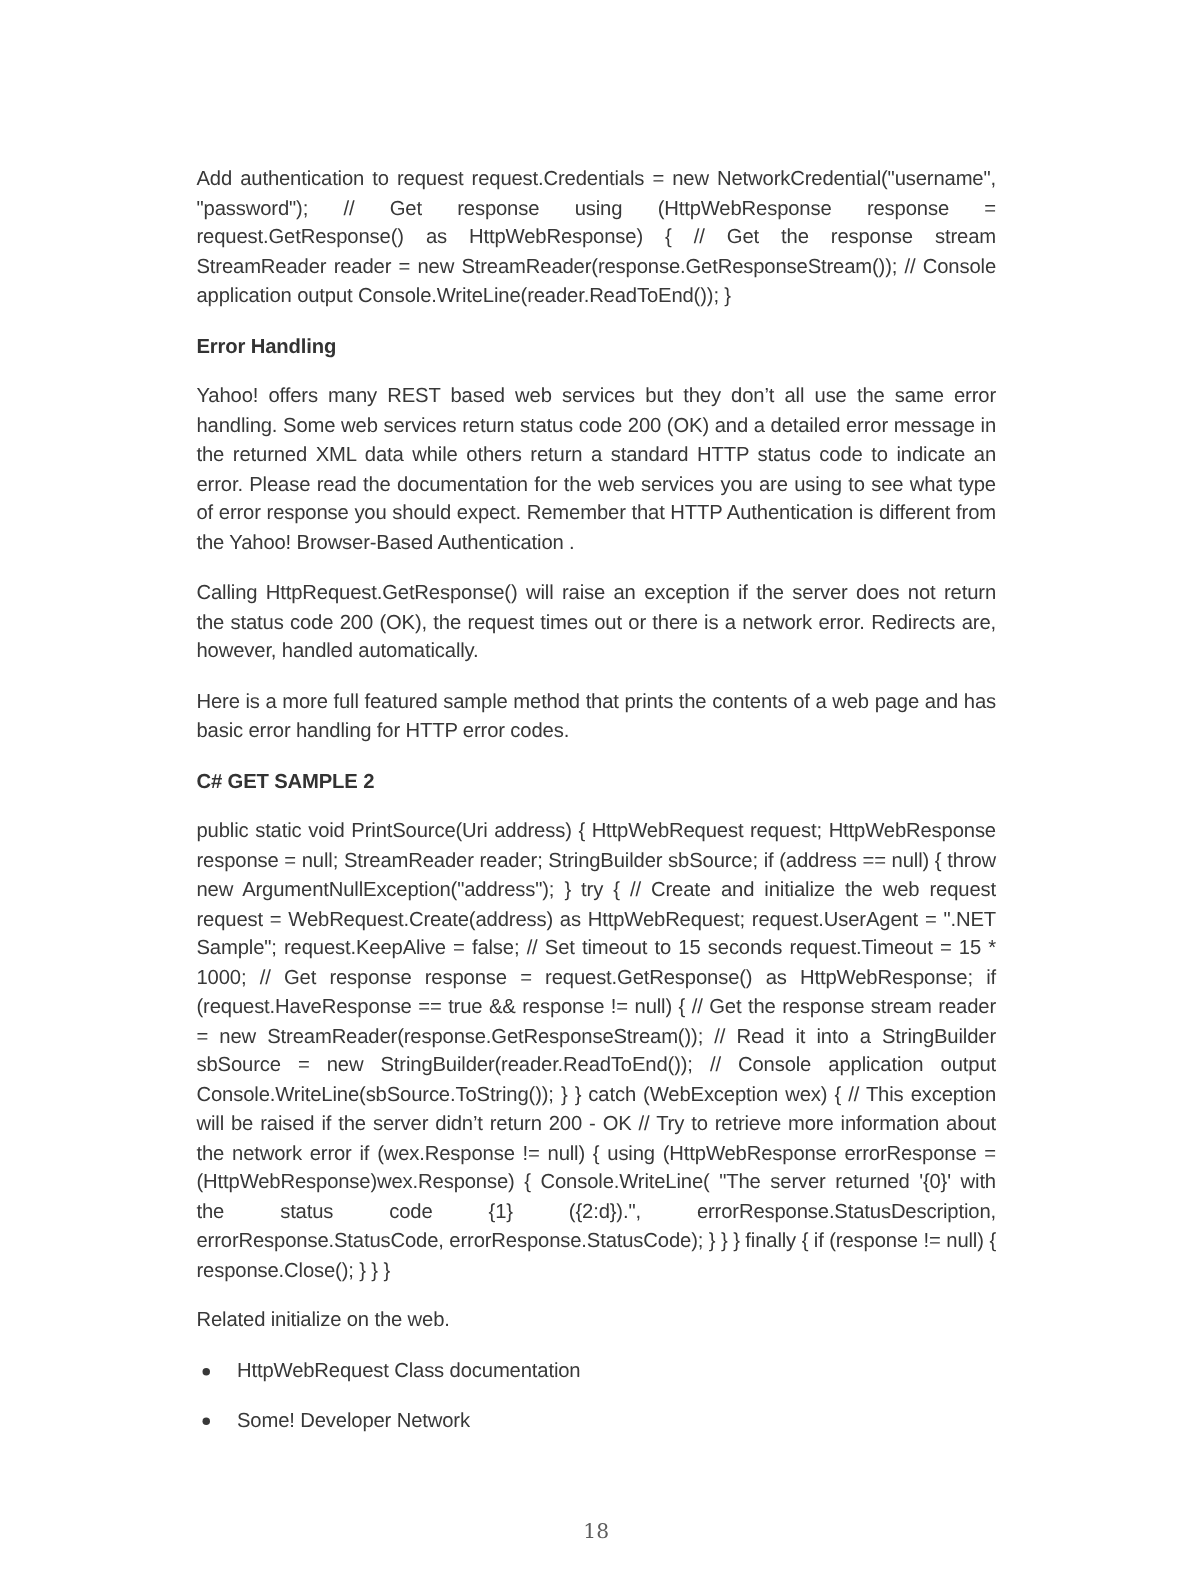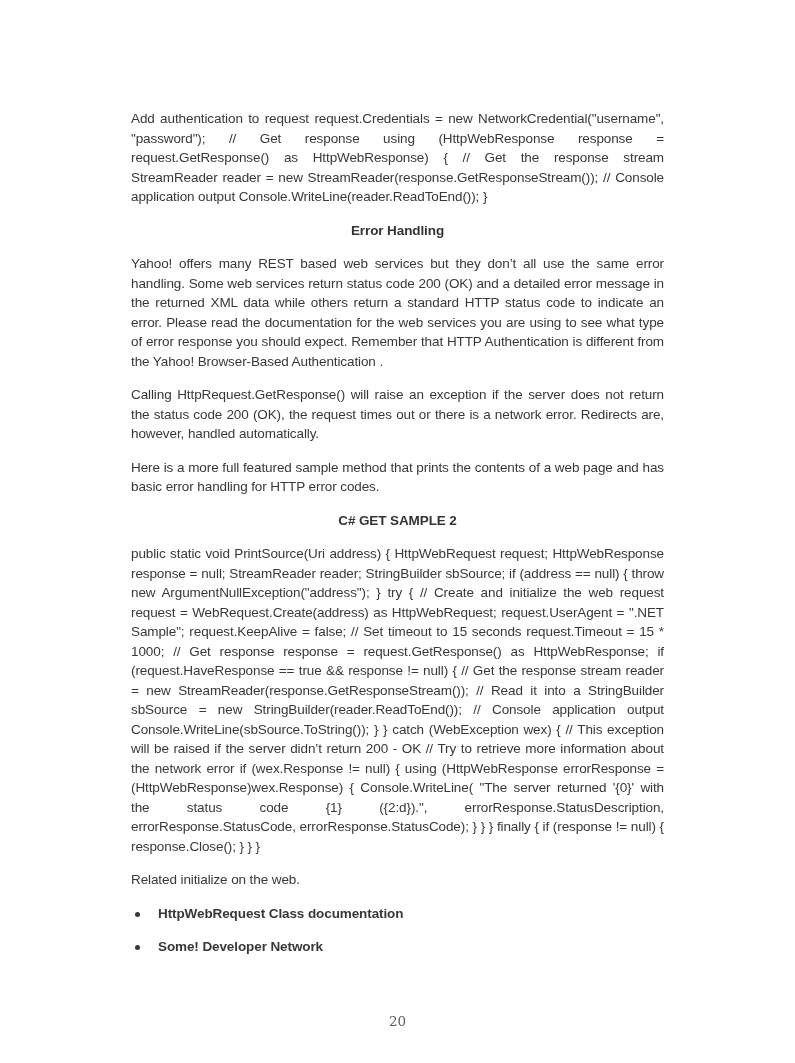--- a/index.html
+++ b/index.html
@@ -25,28 +25,27 @@
     font-size: 13.5px;
     line-height: 19.5px;
     letter-spacing: -0.1px;
     margin: 12px 0 14px 0;
   }
   .para {
     text-align: justify;
   }
   .heading {
     font-weight: 700;
-    text-align: center;
+    text-align: left;
     color: #333333;
   }
   ul.bullet-list {
     list-style: none;
     margin: 6px 0 0 0;
     padding: 0;
-    font-weight: bold;
   }
   .bullet-item {
     position: relative;
     padding-left: 27px;
     margin-bottom: 14px;
   }
   .bullet-item .dot {
     position: absolute;
     left: 4px;
     top: 8px;
@@ -94,13 +93,13 @@
       <span>HttpWebRequest Class documentation</span>
     </li>
     <li class="bullet-item">
       <span class="dot"></span>
       <span>Some! Developer Network</span>
     </li>
   </ul>
 
 </div>
 
-<div class="page-number">20</div>
+<div class="page-number">18</div>
 
 </body></html>

